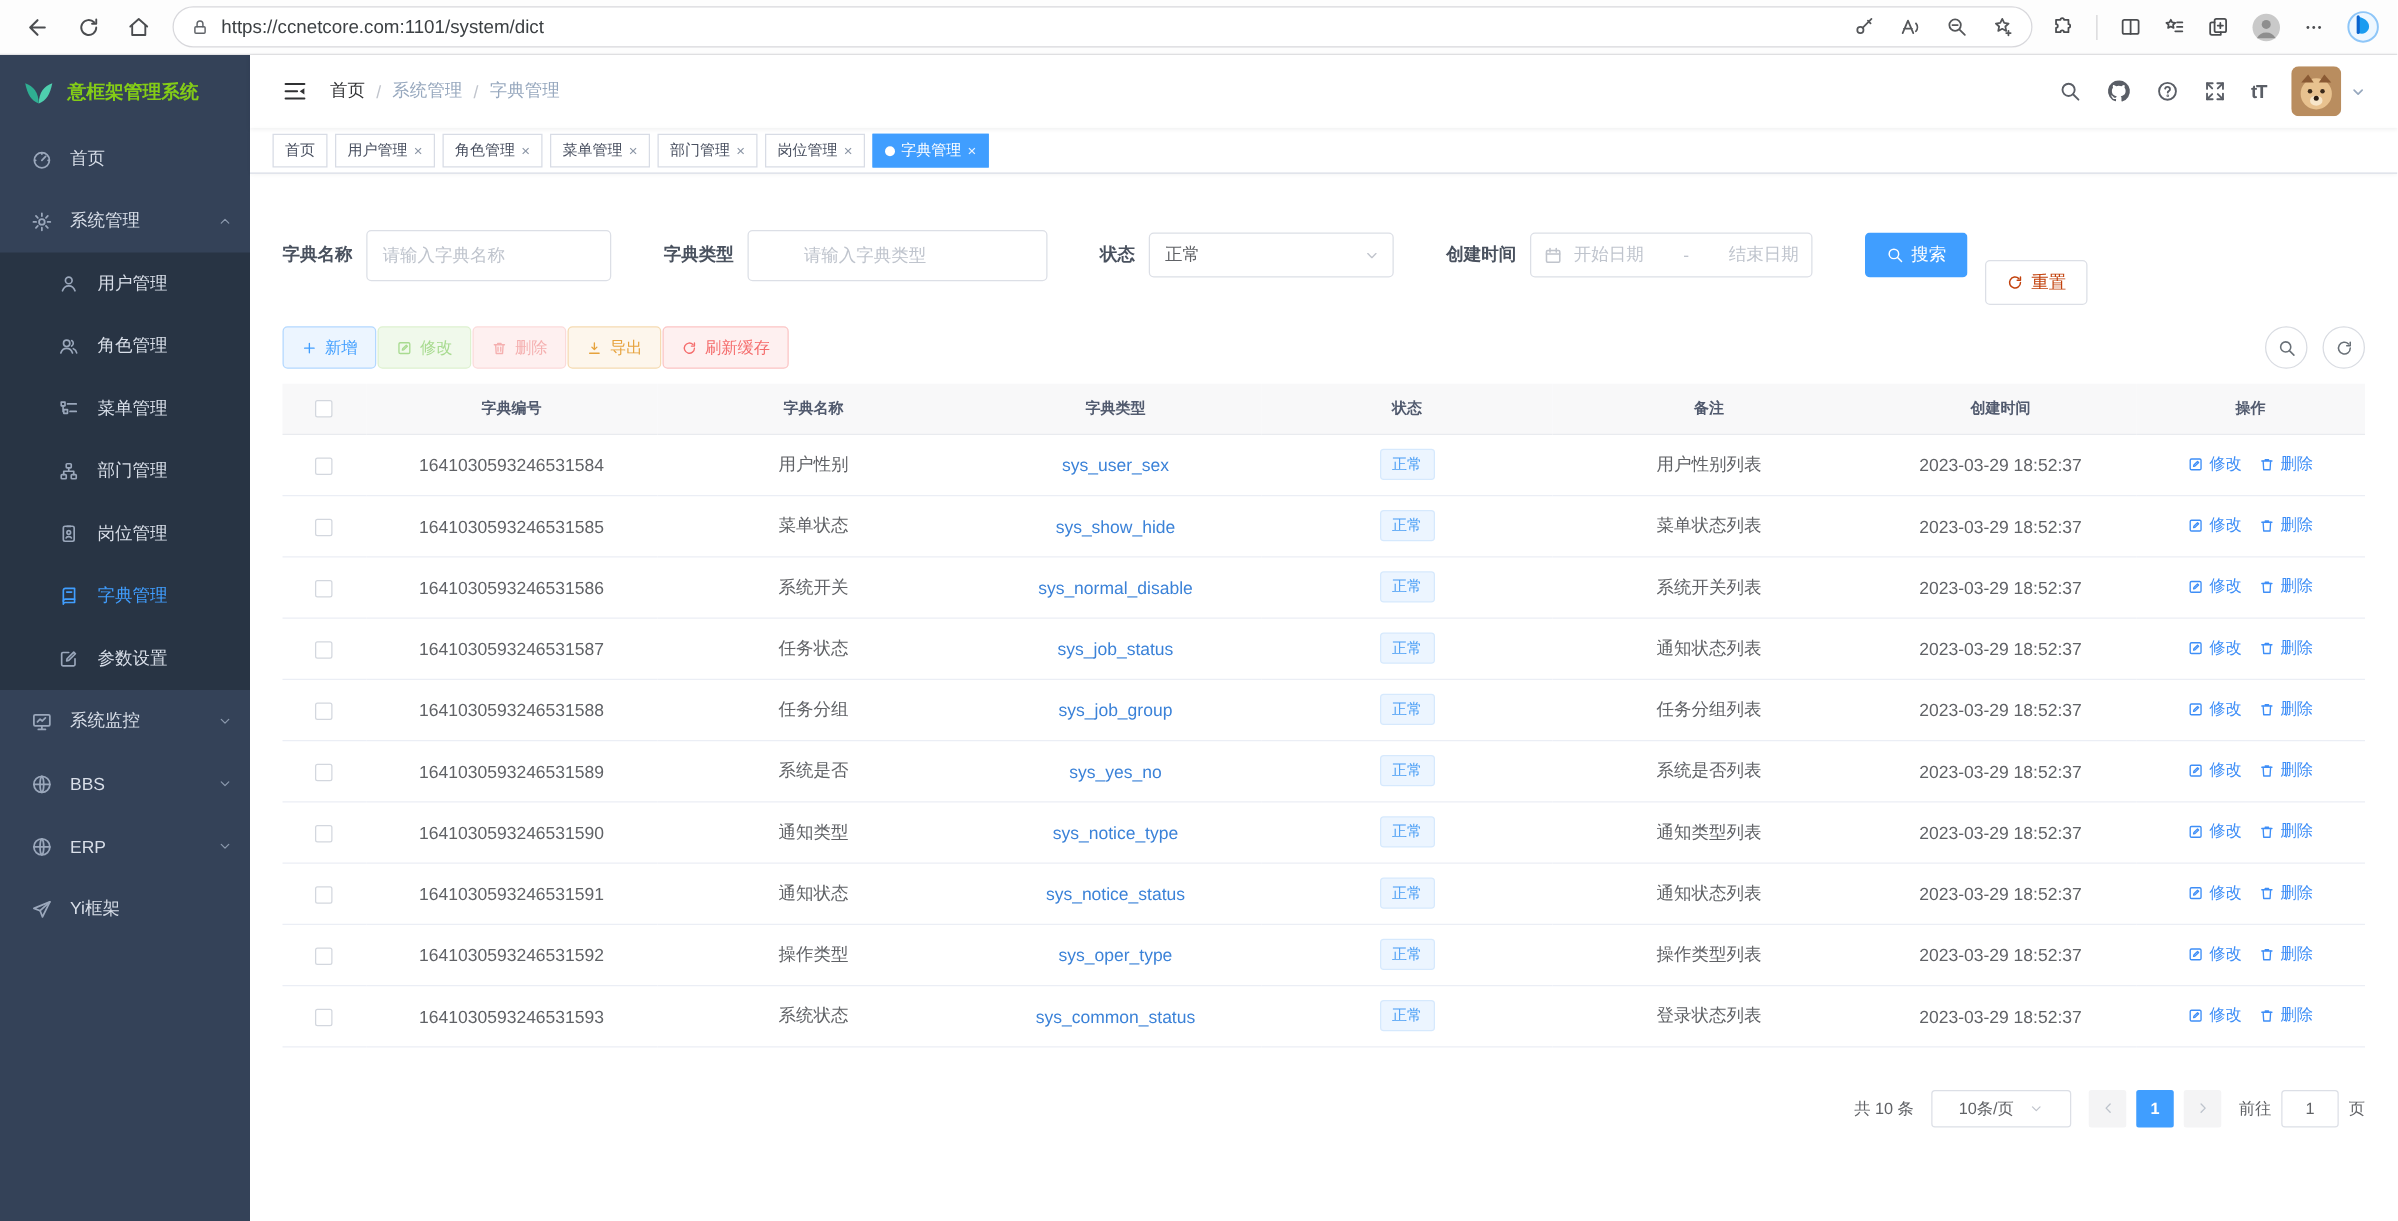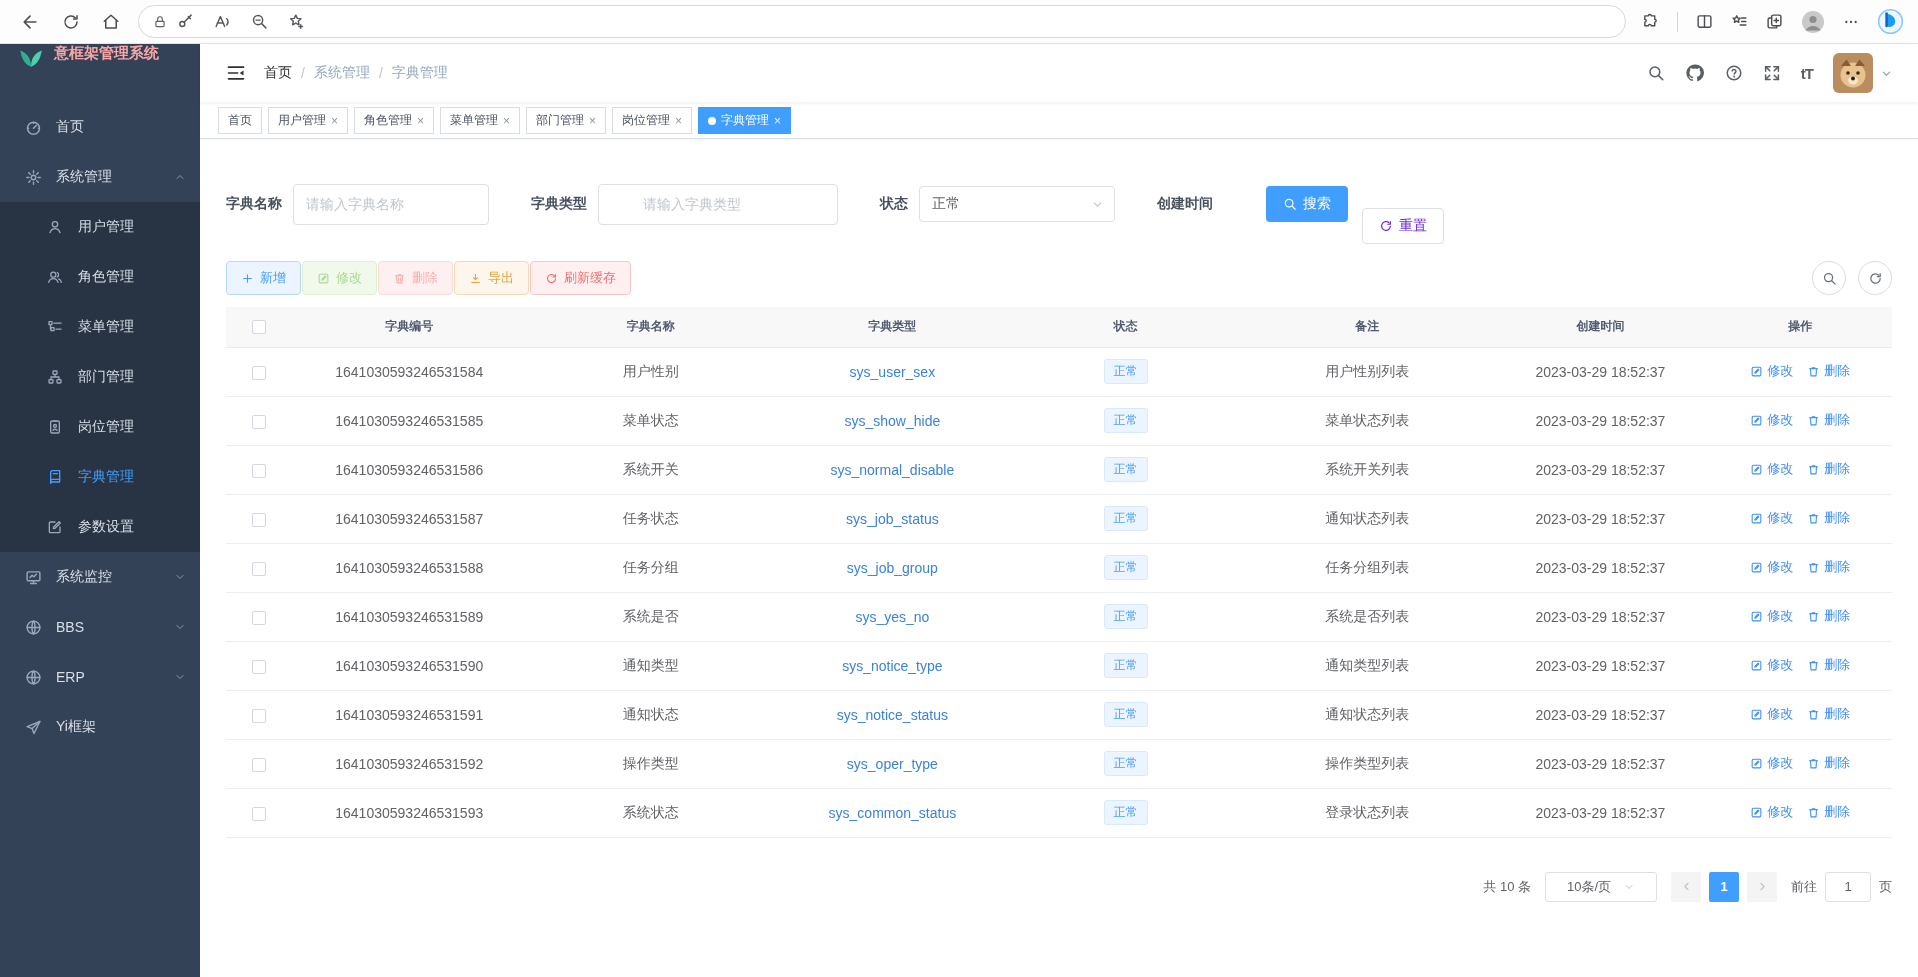--- a/index.html
+++ b/index.html
@@ -15,22 +15,22 @@
   .url-pill { flex:1; height:33px; background:#fff; border:1px solid #d8d8dc; border-radius:17px;
     display:flex; align-items:center; padding:0 14px; gap:10px; }
   .url-text { flex:1; font-size:15px; color:#3c4043; }
   .pill-icons { display:flex; align-items:center; gap:20px; color:#55575a; }
   .b-right { display:flex; align-items:center; gap:18px; padding-left:8px; color:#4b4d50; }
   .vsep { width:1px; height:20px; background:#d4d4d6; }
 
   
   .app { display:flex; height:933px; }
   .sidebar { width:200px; background:#344258; color:#cfd6e4; flex:none; }
-  .logo { height:58px; display:flex; align-items:flex-start; gap:10px; padding:0 0 0 18px;
-    color:#fca5a5; font-size:15px; font-weight:bold; }
+  .logo { height:58px; display:flex; align-items:center; gap:10px; padding:0 0 0 18px;
+    color:#84cc16; font-size:15px; font-weight:bold; }
   .m-item { height:50px; display:flex; align-items:center; padding:0 14px 0 24px;
     font-size:14px; color:#d9dfe9; cursor:pointer; }
   .m-item .mi { width:18px; margin-right:14px; color:#9aa7bb; display:flex; justify-content:center; }
   .m-item .chev { margin-left:auto; color:#8b99ad; display:flex; }
   .submenu { background:#283444; }
   .submenu .m-item { padding-left:46px; }
   .m-item.active, .m-item.active .mi { color:#409eff; }
 
   .main { flex:1; display:flex; flex-direction:column; background:#fff; min-width:0; }
 
@@ -65,21 +65,21 @@
   .f-input::placeholder { color:#bfc4cd; }
   .gap { width:42px; flex:none; }
   .f-select { width:196px; height:36px; border:1px solid #dcdfe6; border-radius:4px;
     display:flex; align-items:center; padding:0 10px 0 12px; font-size:14px; color:#606266; cursor:pointer; }
   .f-select .chev { margin-left:auto; color:#c0c4cc; display:flex; }
   .f-date { width:226px; height:36px; border:1px solid #dcdfe6; border-radius:4px;
     display:flex; align-items:center; padding:0 10px; gap:9px; font-size:14px; color:#bfc4cd; }
   .btn { height:36px; border-radius:4px; display:inline-flex; align-items:center; gap:6px;
     padding:0 16px; font-size:14px; cursor:pointer; border:1px solid transparent; font-family:inherit; }
   .btn-primary { background:#409eff; color:#fff; }
-  .btn-plainwhite { background:#fff; border-color:#dcdfe6; color:#6d28d9;margin-top:44px; }
+  .btn-plainwhite { background:#fff; border-color:#dcdfe6; color:#c2410c;margin-top:44px; }
 
   
   .toolbar { display:flex; align-items:center; gap:1px; padding:17px 26px 12px; }
   .tbtn { height:34px; padding:0 14px; border-radius:4px; font-size:13px;
     display:inline-flex; align-items:center; gap:6px; border:1px solid; cursor:pointer; font-family:inherit; }
   .t-add    { color:#409eff; background:#ecf5ff; border-color:#b3d8ff; }
   .t-edit   { color:#a8db90; background:#f0f9eb; border-color:#ddf1cf; }
   .t-del    { color:#f5b0b0; background:#fef0f0; border-color:#fbdada; }
   .t-export { color:#e6a23c; background:#fdf6ec; border-color:#f5dab1; }
   .t-cache  { color:#f56c6c; background:#fef0f0; border-color:#fbc4c4; }
@@ -137,20 +137,21 @@
         </svg>
       </span>
   </div>
   <div class="url-pill">
     <span style="display:flex;color:#5f6368">
         <svg class="ic" width="14" height="14" viewBox="0 0 24 24">
           <rect x="5" y="11" width="14" height="9" rx="1.5"></rect>
           <path d="M8 11V7a4 4 0 0 1 8 0v4"></path>
         </svg>
       </span>
+    <span class="url-text">https://ccnetcore.com:1101/system/dict</span>
     <span class="pill-icons">
       <span style="display:flex">
           <svg class="ic" width="17" height="17" viewBox="0 0 24 24">
             <circle cx="7.5" cy="15.5" r="3.5"></circle>
             <path d="M10 13L20 3m-4 2l3 3"></path>
           </svg>
         </span>
       <span style="display:flex">
           <svg class="ic" width="17" height="17" viewBox="0 0 24 24">
             <path d="M3 19L9 5l6 14m-10.5-5h9"></path>
@@ -494,20 +495,31 @@
       <span class="f-select">
         <span>正常</span>
         <span class="chev">
             <svg class="ic" width="13" height="13" viewBox="0 0 24 24">
               <path d="M6 9l6 6 6-6"></path>
             </svg>
           </span>
       </span>
       <span class="gap"></span>
       <span class="f-label">创建时间</span>
+      <span class="f-date">
+        <span style="display:flex;color:#c0c4cc">
+            <svg class="ic" width="15" height="15" viewBox="0 0 24 24">
+              <rect x="3.5" y="5.5" width="17" height="15" rx="1.5"></rect>
+              <path d="M3.5 10h17M8 3v4.5M16 3v4.5"></path>
+            </svg>
+          </span>
+        <span>开始日期</span>
+        <span style="flex:1;text-align:center">-</span>
+        <span>结束日期</span>
+      </span>
       <span class="gap"></span>
       <button class="btn btn-primary">
         <span style="display:flex">
             <svg class="ic" width="14" height="14" viewBox="0 0 24 24">
               <circle cx="10.5" cy="10.5" r="6.5"></circle>
               <path d="M15.5 15.5L21 21"></path>
             </svg>
           </span>
         <span>搜索</span>
       </button>

